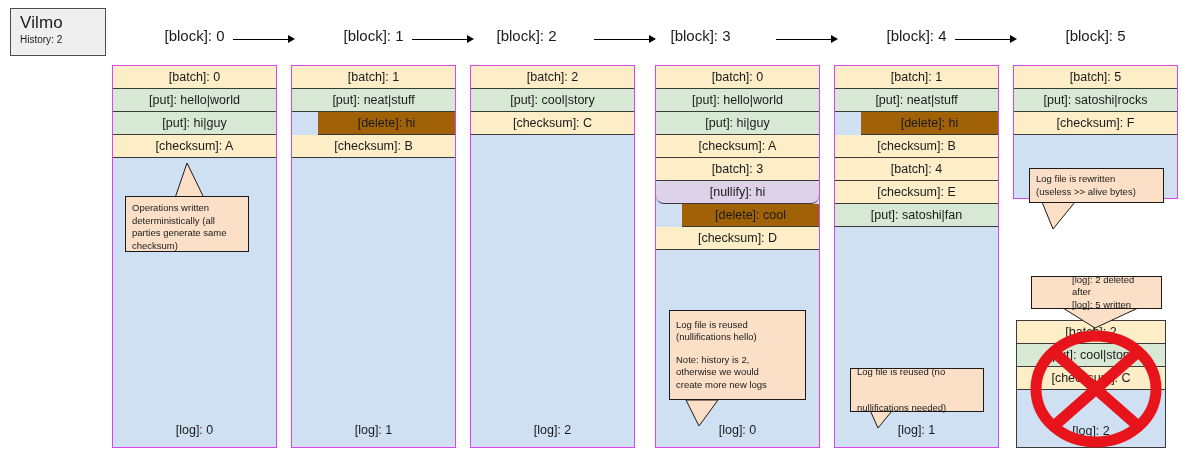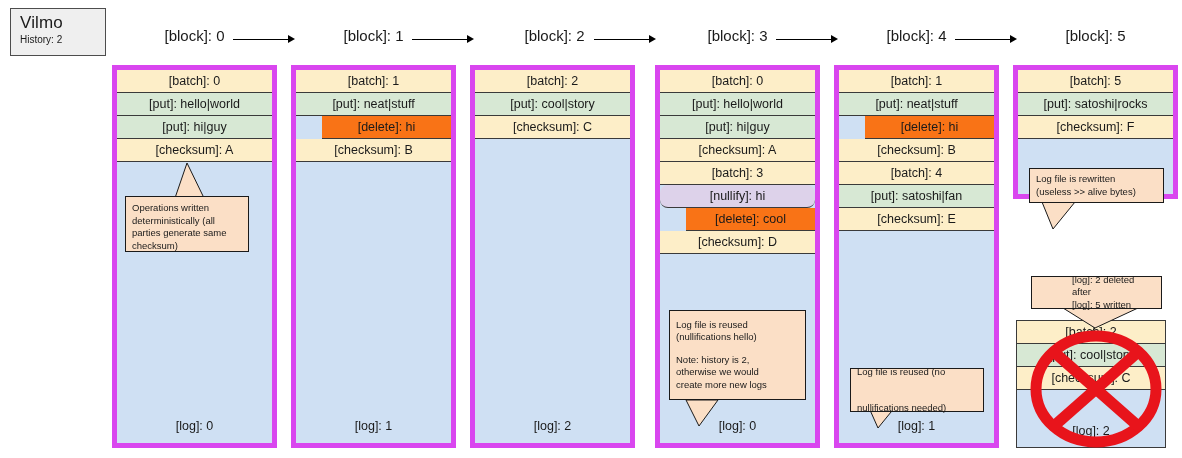--- a/index.html
+++ b/index.html
@@ -65,41 +65,41 @@
     border-bottom: 4.5px solid transparent;
     border-left: 7px solid #000;
   }
 
   
   .column {
     position: absolute;
     top: 65px;
     width: 165px;
     height: 383px;
-    border: 5px solid #d946ef;
+    border: 1px solid #d946ef;
     background: #cfe0f3;
     overflow: visible;
   }
   .rows {
     position: absolute;
     left: 0; top: 0; right: 0;
   }
   .row {
     height: 23px;
     line-height: 22px;
     text-align: center;
     font-size: 12.5px;
     border-bottom: 1px solid #3a3a3a;
     white-space: nowrap;
     overflow: hidden;
   }
   .row.batch    { background: #fdeec8; }
   .row.checksum { background: #fdeec8; }
   .row.put      { background: #d7e8d4; }
-  .row.delete   { background: #f97316; margin-left: 26px; }
+  .row.delete   { background: #a16207; margin-left: 26px; }
   .row.nullify  { background: #ddd2ea; border-radius: 8px; }
 
   .log-label {
     position: absolute;
     left: 0; right: 0;
     bottom: 9px;
     text-align: center;
     font-size: 12.5px;
     line-height: 16px;
   }
@@ -141,22 +141,22 @@
 </head>
 <body>
 
 <div id="title-card">
   <div class="app-name">Vilmo</div>
   <div class="app-sub">History: 2</div>
 </div>
 
 <div class="block-header" style="left:112px">[block]: 0</div>
 <div class="block-header" style="left:291px">[block]: 1</div>
-<div class="block-header" style="left:472px">[block]: 2</div>
-<div class="block-header" style="left:655px">[block]: 3</div>
+<div class="block-header" style="left:444px">[block]: 2</div>
+<div class="block-header" style="left:618px">[block]: 3</div>
 <div class="block-header" style="left:834px">[block]: 4</div>
 <div class="block-header" style="left:1013px">[block]: 5</div>
 
 <div class="block-arrow" style="left:233px">
     <div class="shaft"></div>
     <div class="head"></div>
   </div>
 <div class="block-arrow" style="left:412px">
     <div class="shaft"></div>
     <div class="head"></div>
@@ -234,22 +234,22 @@
   <div>create more new logs</div>
 </div>
 
 <div class="column" style="left:834px">
   <div class="rows">
     <div class="row batch">[batch]: 1</div>
     <div class="row put">[put]: neat|stuff</div>
     <div class="row delete">[delete]: hi</div>
     <div class="row checksum">[checksum]: B</div>
     <div class="row batch">[batch]: 4</div>
+    <div class="row checksum">[checksum]: E</div>
     <div class="row put">[put]: satoshi|fan</div>
-    <div class="row checksum">[checksum]: E</div>
   </div>
   <div class="log-label">[log]: 1</div>
 </div>
 
 <svg class="tail-svg" style="left:834px; top:399px; width:165px; height:36px">
   <polygon points="32,2 66,2 44,29" fill="#fbdfc6" stroke="#1a1a1a" stroke-width="1"></polygon>
 </svg>
 <div class="callout" style="left:850px; top:368px; width:134px; height:44px; display:flex; flex-direction:column; justify-content:center;gap:24px;">
   <div>Log file is reused (no</div>
   <div>nullifications needed)</div>

